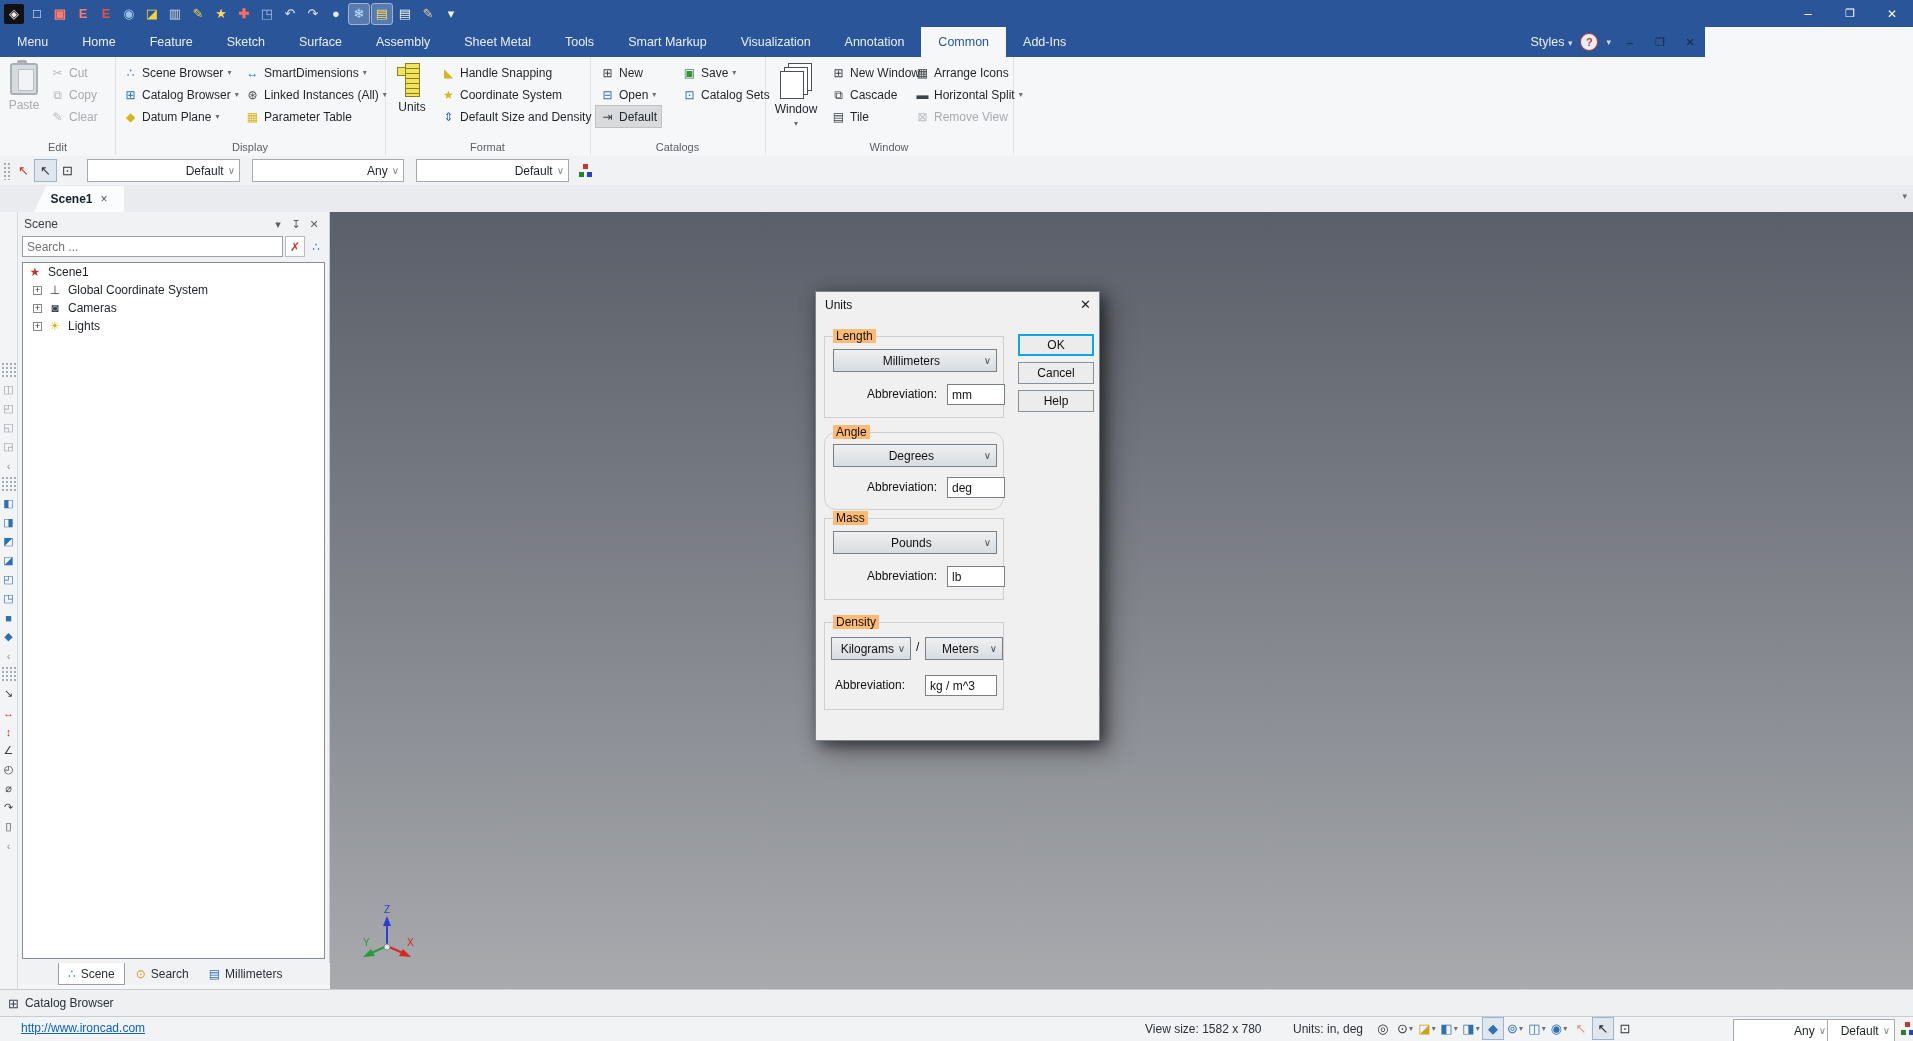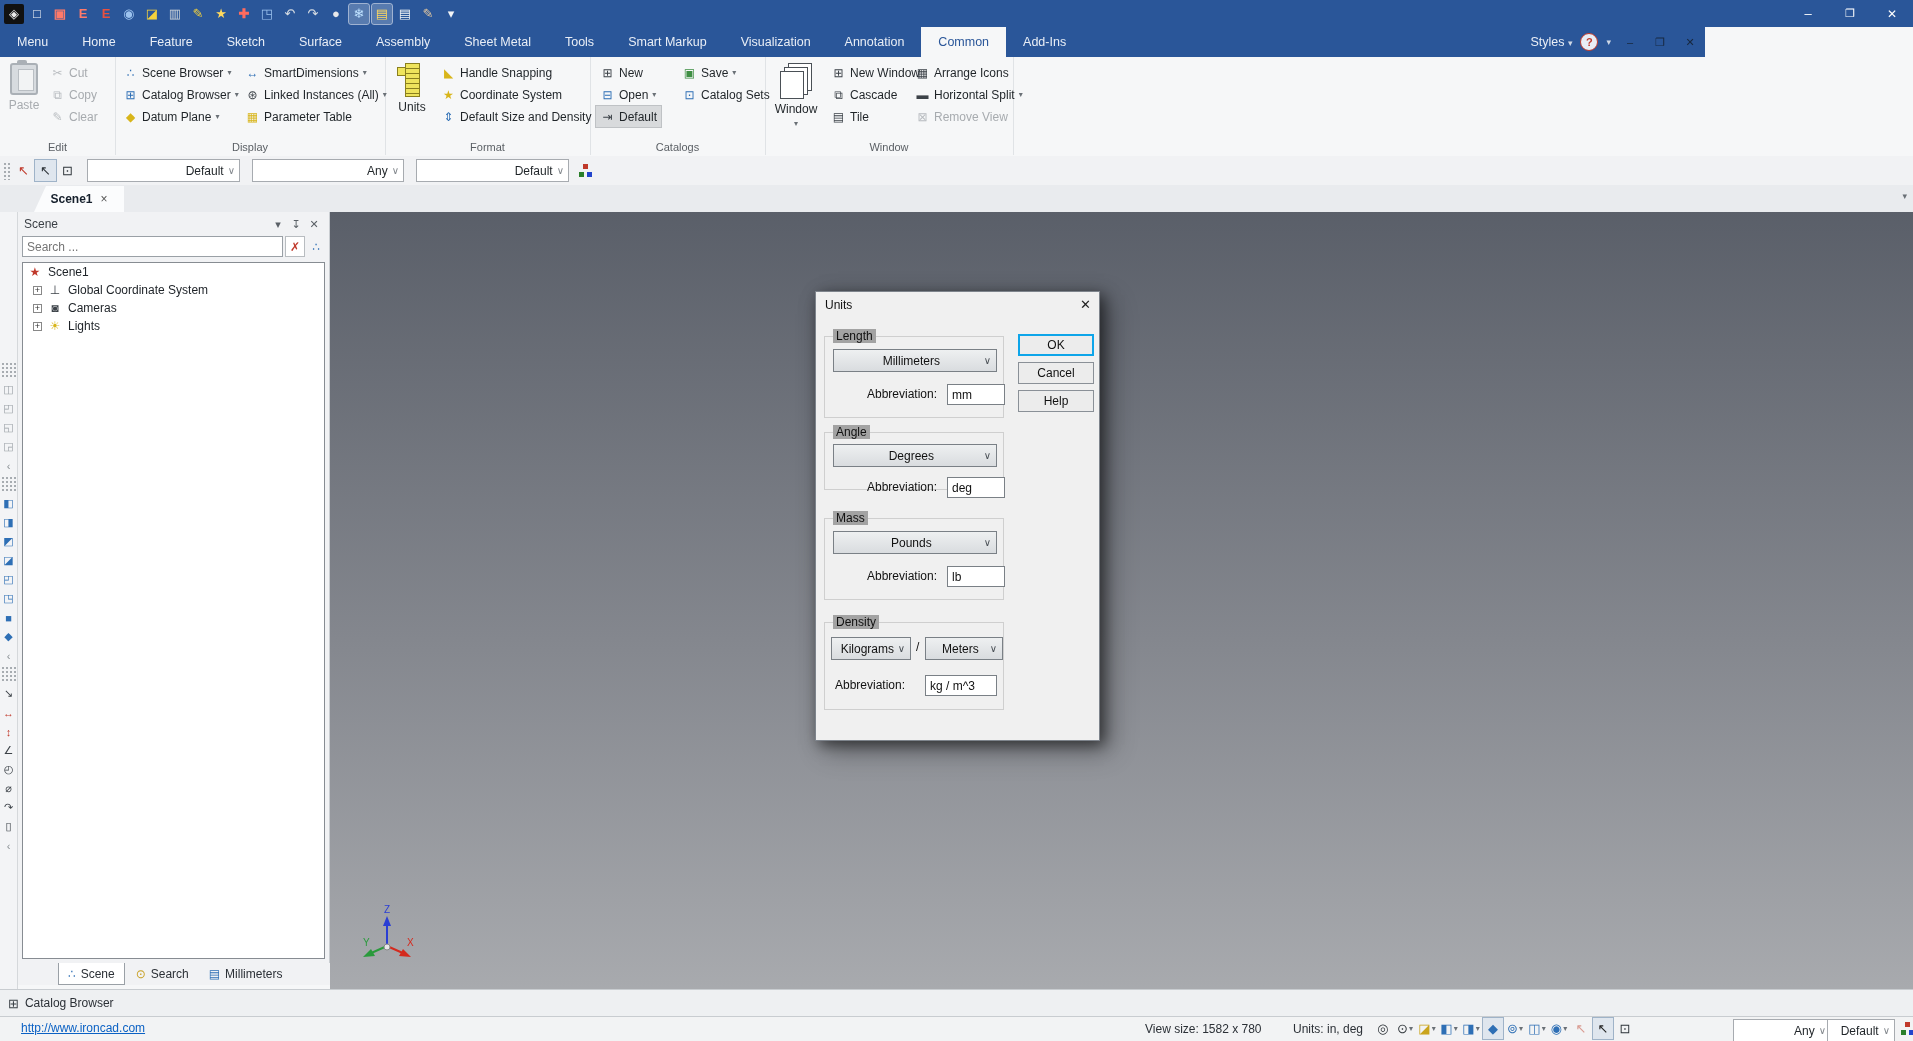--- a/index.html
+++ b/index.html
@@ -98,26 +98,26 @@
   .p-blue{color:#2e6fb5;} .p-gold{color:#c9a227;}
   
   #viewport{position:absolute;left:330px;top:212px;width:1583px;height:777px;background:linear-gradient(180deg,#5a5f69 0%,#84878e 55%,#a8aaae 100%);}
   #triad{position:absolute;left:25px;top:690px;}
   
   #dialog{position:absolute;left:815px;top:291px;width:285px;height:450px;background:#f0f0f0;border:1px solid #7e848c;
           box-shadow:4px 4px 14px rgba(0,0,0,.55),10px 10px 26px rgba(0,0,0,.3);z-index:10;box-sizing:border-box;}
   #dlg-title{height:26px;line-height:26px;padding-left:9px;font-size:12px;color:#111;}
   #dlg-close{position:absolute;right:8px;top:5px;font-size:13px;color:#222;}
   .grp{position:absolute;left:8px;width:180px;border:1px solid #cfcfcf;box-sizing:border-box;}
-  .grp-label{position:absolute;top:-8px;left:8px;background:#a3a3a3;padding:0 3px;font-size:12px;color:#111;}
+  .grp-label{position:absolute;top:-8px;left:8px;background:#fdba74;padding:0 3px;font-size:12px;color:#111;}
   .dcombo{position:absolute;height:23px;background:linear-gradient(#eef0f1,#d9dcdf);border:1px solid #7a8086;display:flex;align-items:center;font-size:12px;padding:0 5px;box-sizing:border-box;color:#111;}
   .dcombo .cv{flex:1;text-align:center;} .dcombo .chv{color:#4a5056;font-size:10px;}
   .abbr-label{position:absolute;font-size:12px;color:#111;}
   .abbr-input{position:absolute;height:21px;background:#fff;border:1px solid #7a8086;font-size:12px;padding:0 4px;box-sizing:border-box;font-family:"Liberation Sans",sans-serif;color:#111;}
-  #grp-length{top:44px;height:82px;} #grp-angle{top:140px;height:58px;}
+  #grp-length{top:44px;height:82px;} #grp-angle{top:140px;height:78px;border-radius:12px;}
   #grp-mass{top:226px;height:82px;} #grp-density{top:330px;height:88px;}
   .dbtn{position:absolute;left:202px;width:76px;height:22px;background:#ececec;border:1px solid #8a9097;font-size:12px;display:flex;align-items:center;justify-content:center;box-sizing:border-box;color:#111;}
   #btn-ok{top:42px;border:2px solid #0ea5e9;}
   #btn-cancel{top:70px;} #btn-help{top:98px;}
   .dsep{position:absolute;font-size:12px;color:#111;}
   
   #catalogbar{position:absolute;left:0;top:989px;width:1913px;height:27px;background:#eef0f2;border-top:1px solid #c8ccd0;display:flex;align-items:center;padding-left:8px;box-sizing:border-box;gap:6px;font-size:12px;color:#2b3036;}
   #catalogbar .cic{color:#3c4248;font-size:13px;}
   #statusbar{position:absolute;left:0;top:1016px;width:1913px;height:25px;background:#f2f3f4;border-top:1px solid #c8ccd0;font-size:12px;}
   #sb-link{position:absolute;left:6px;top:4px;color:#0b61c4;text-decoration:underline;padding-left:15px;}

